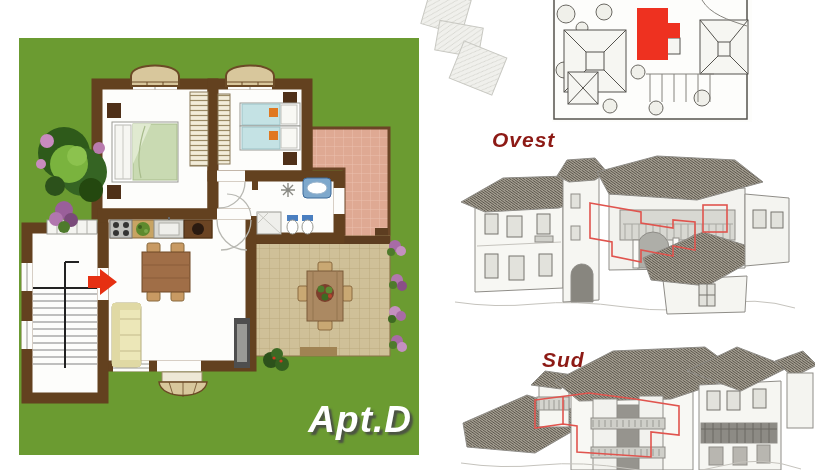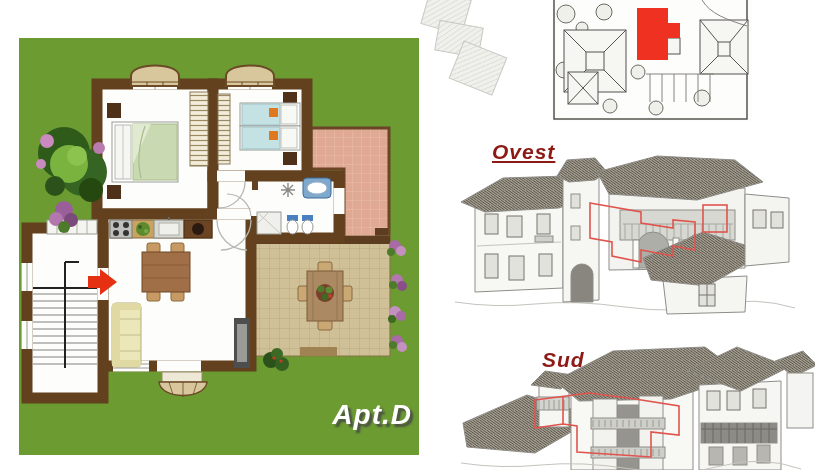--- a/index.html
+++ b/index.html
@@ -1,24 +1,24 @@
 <!DOCTYPE html>
 <html><head>
 <meta charset="utf-8">
 <style>
   html,body{margin:0;padding:0;background:#fff;}
   #stage{position:relative;width:815px;height:470px;background:#ffffff;overflow:hidden;
          font-family:"Liberation Sans",sans-serif;}
   .abs{position:absolute;}
   #floorplan-panel{left:19px;top:38px;width:400px;height:417px;}
   #apt-label{left:300px;top:399px;width:112px;text-align:right;
-    font-size:28px;font-weight:bold;font-style:italic;color:#ffffff;
+    font-size:37px;font-weight:bold;font-style:italic;color:#ffffff;
     text-shadow:3px 3px 2px rgba(70,70,70,0.85);letter-spacing:1px;}
   .view-label{font-size:21px;font-weight:bold;font-style:italic;color:#8d1a15;letter-spacing:1px;}
-  #ovest-label{left:492px;top:140px;text-decoration:underline;}
+  #ovest-label{left:492px;top:128px;}
   #sud-label{left:502px;top:348px;margin-left:40px;}
   svg{display:block;}
 </style>
 </head>
 <body>
 
 <div id="stage">
 
   <div id="floorplan-panel" class="abs">
     <svg viewBox="0 0 400 417" width="400" height="417">

